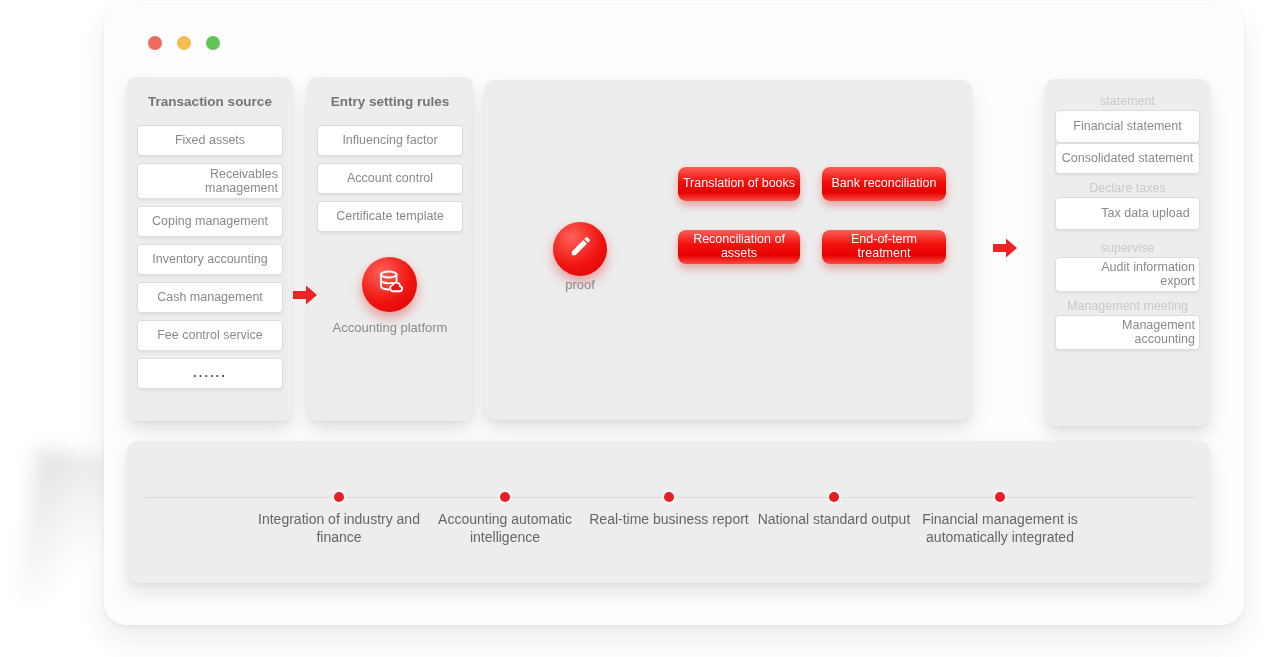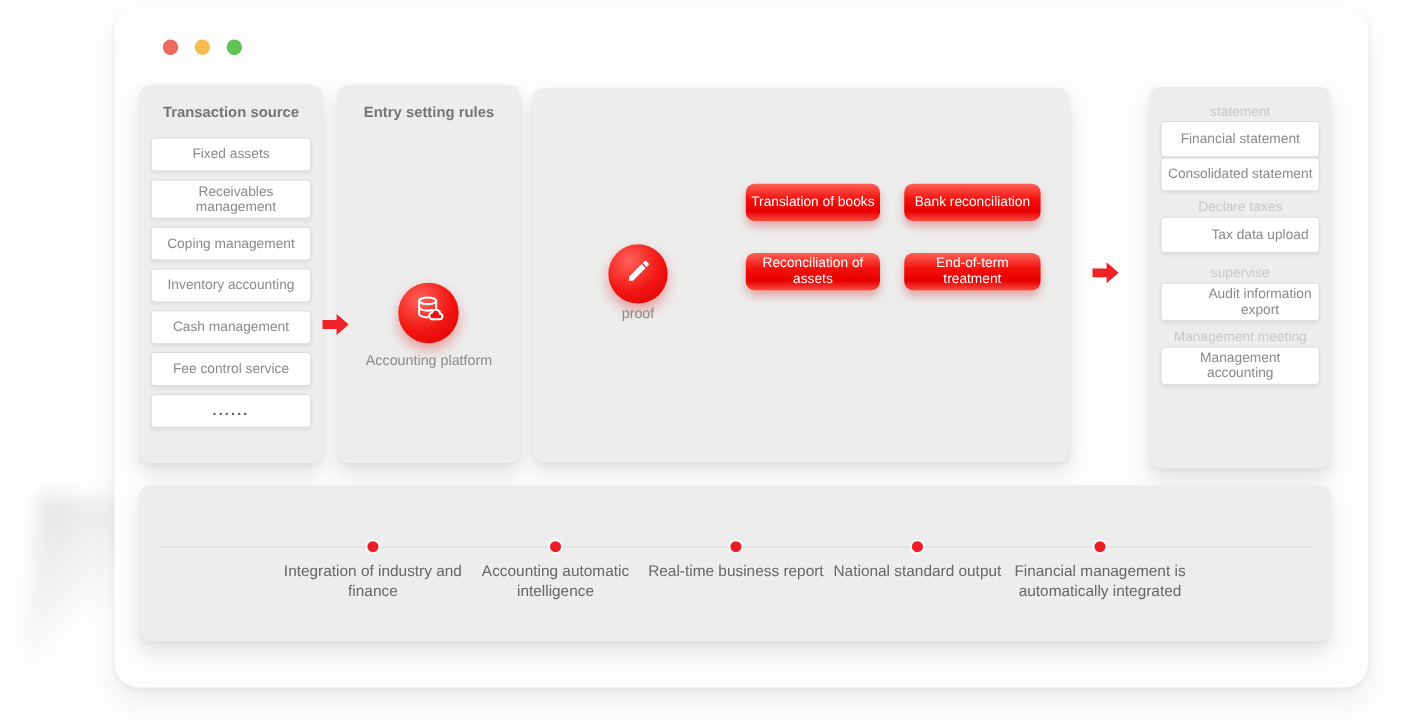--- a/index.html
+++ b/index.html
@@ -26,21 +26,21 @@
   .panel-rules  { left:203px; top:72px; width:166px; height:344px; }
   .panel-proc   { left:380px; top:75px; width:488px; height:340px; }
   .panel-out    { left:941px; top:74px; width:165px; height:347px; }
   .panel-time   { left:23px; top:436px; width:1083px; height:142px; }
 
   .p-title { margin-top:17px; height:17px; text-align:center; font-size:13.5px;
              font-weight:bold; color:#757575; }
 
   .wbox { margin:0 10px; min-height:31px; background:#ffffff; border:1px solid #dcdcdc;
           border-radius:4px; display:flex; align-items:center; justify-content:center;
-          text-align:center; font-size:12.5px; color:#8a8a8a; line-height:1.15;
+          text-align:right; font-size:12.5px; color:#8a8a8a; line-height:1.15;
           box-shadow:0 2px 3px rgba(0,0,0,.05); padding:2px 4px; cursor:default; }
   .col-stack { display:flex; flex-direction:column; gap:7px; margin-top:14px; }
   .wbox.tall { min-height:36px;padding-left:13px; }
   .wbox.dots { font-weight:bold; color:#555; letter-spacing:2px; font-size:13px; }
 
   .red-circle { position:absolute; border-radius:50%;
                 background:radial-gradient(circle at 35% 28%, #ff6159 0%, #f01511 55%, #d80000 100%);
                 box-shadow:0 6px 12px rgba(220,0,0,.35);
                 display:flex; align-items:center; justify-content:center; }
   .plat-circle { left:258px; top:252px; width:55px; height:55px; }
@@ -97,20 +97,25 @@
         <div class="wbox">Coping management</div>
         <div class="wbox">Inventory accounting</div>
         <div class="wbox">Cash management</div>
         <div class="wbox">Fee control service</div>
         <div class="wbox dots">......</div>
       </div>
     </div>
 
     <div class="panel panel-rules">
       <div class="p-title">Entry setting rules</div>
+      <div class="col-stack">
+        <div class="wbox">Influencing factor</div>
+        <div class="wbox">Account control</div>
+        <div class="wbox">Certificate template</div>
+      </div>
     </div>
 
     <div class="red-circle plat-circle">
       <span>
         <svg width="30" height="30" viewBox="0 0 24 24" fill="none" stroke="#ffffff" stroke-width="1.5" stroke-linecap="round">
           <ellipse cx="11" cy="5.2" rx="6.2" ry="2.4"></ellipse>
           <path d="M4.8 5.2v9.6c0 1.3 2.8 2.4 6.2 2.4"></path>
           <path d="M17.2 5.2v5.2"></path>
           <path d="M4.8 9.9c0 1.3 2.8 2.4 6.2 2.4 1.2 0 2.3-.13 3.2-.36"></path>
           <path d="M15.2 18.6h4.6a2 2 0 0 0 .3-3.97 3.1 3.1 0 0 0-6-.9 2.45 2.45 0 0 0 1.1 4.87z" fill="#ef1310"></path>

